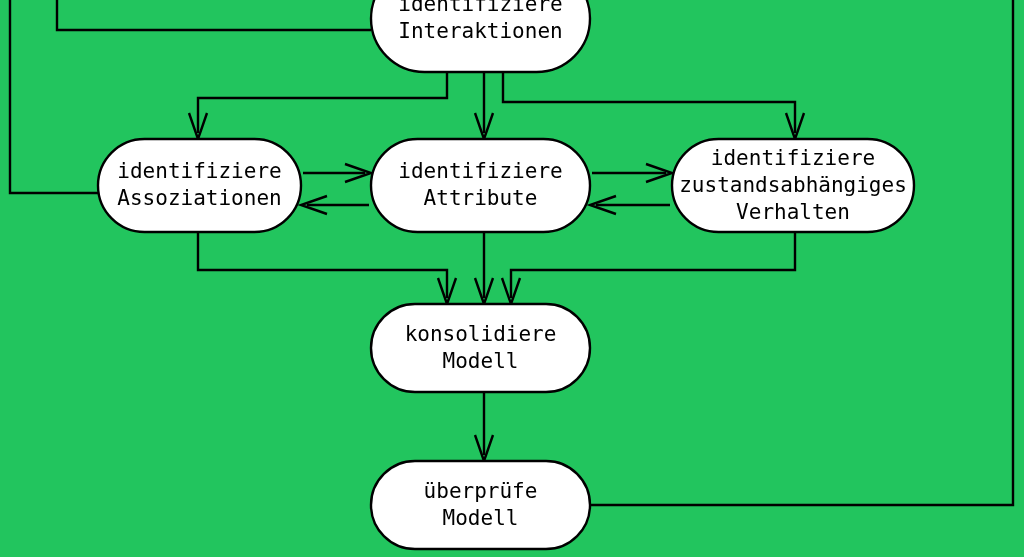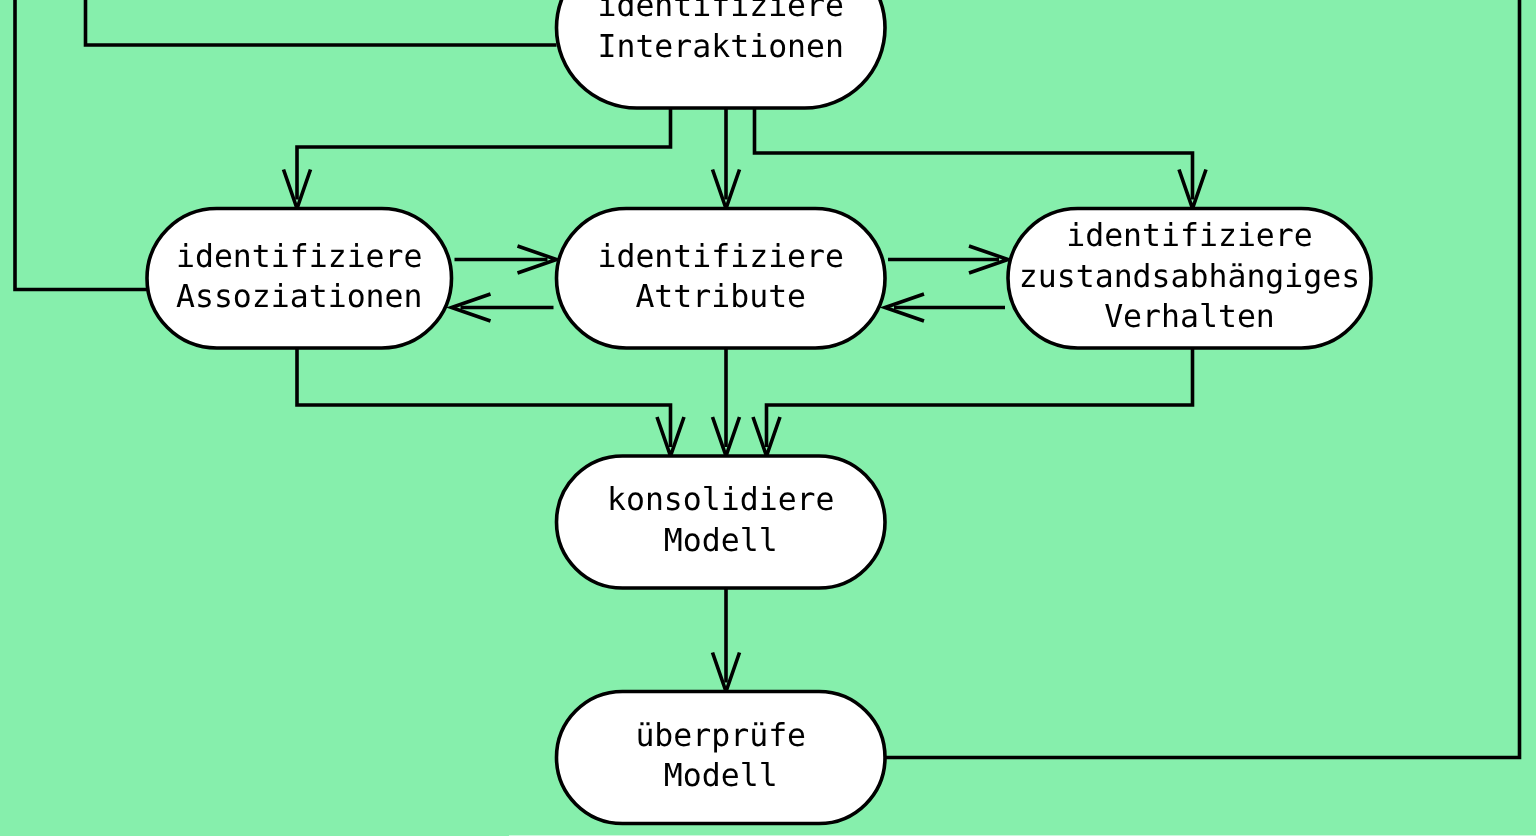--- a/index.html
+++ b/index.html
@@ -4,21 +4,21 @@
 <style>
   html, body {
     margin: 0;
     padding: 0;
     background: #ffffff;
   }
   #diagram-root {
     position: relative;
     width: 1024px;
     height: 557px;
-    background: #86efac;
+    background: #22c55e;
     overflow: hidden;
     font-family: "DejaVu Sans Mono", "Liberation Mono", monospace;
   }
   svg.flow {
     display: block;
     width: 1024px;
     height: 557px;
   }
   .node-shape {
     fill: #ffffff;

